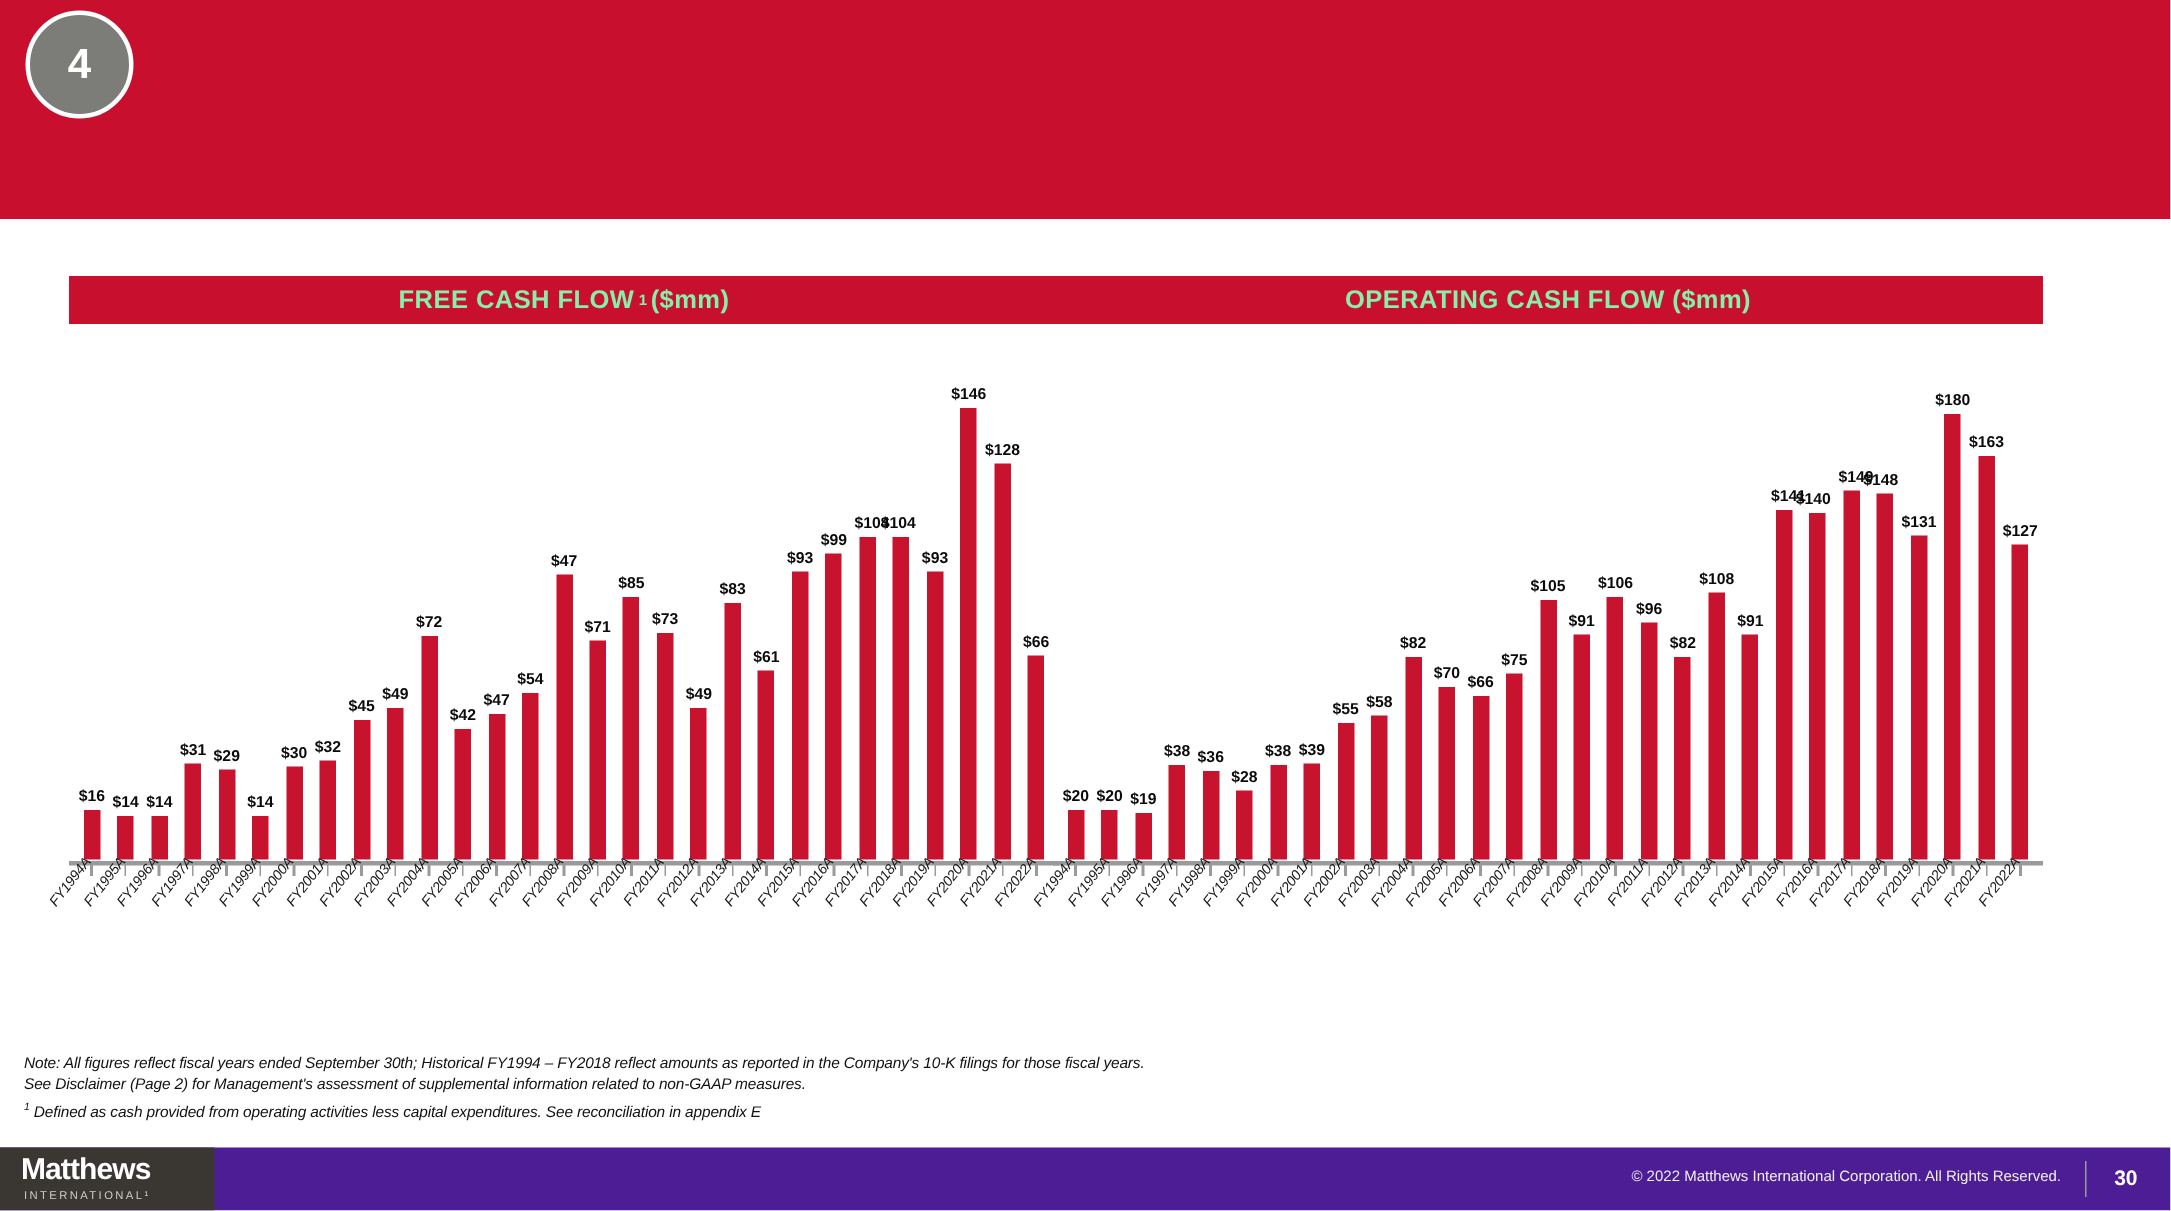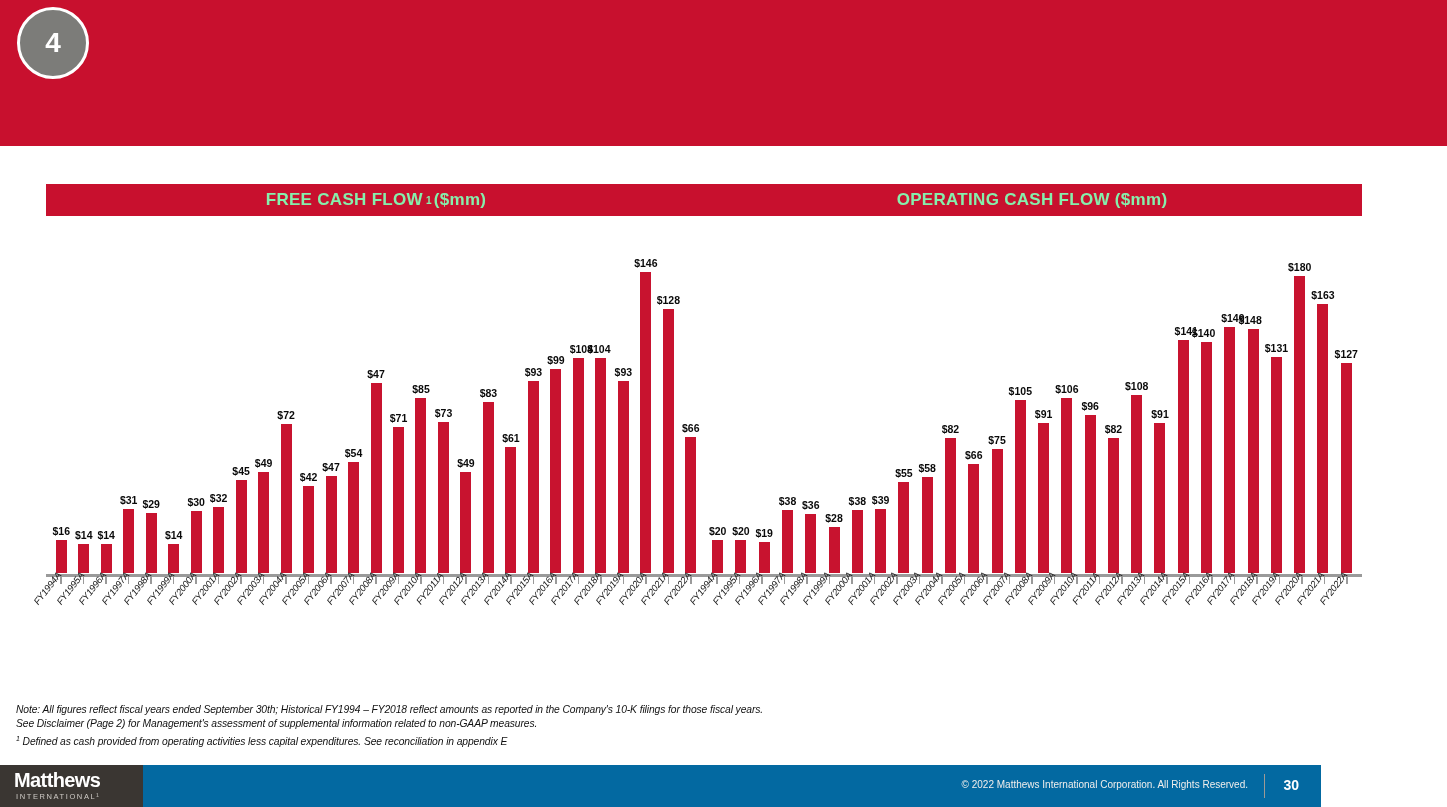--- a/index.html
+++ b/index.html
@@ -99,22 +99,22 @@
   #notes {
     position:absolute; left:16px; top:703px; width:950px;
     font-size:10.3px; font-style:italic; color:#111;
     line-height:14.4px; letter-spacing:-0.1px;
   }
   #notes .note-line { white-space:nowrap; }
   #notes sup { font-size:7px; vertical-align:super; }
 
   
   #footer {
-    position:absolute; left:0; bottom:0; width:1321px; height:42px;
-    background:#0369a1;
+    position:absolute; left:0; bottom:0; width:1447px; height:42px;
+    background:#4c1d95;
   }
   #footer-logo-box {
     position:absolute; left:0; top:0; width:143px; height:42px;
     background:#3A3632;
   }
   #footer-logo {
     position:absolute; left:14px; top:5px;
     color:#ffffff; font-size:20px; font-weight:bold;
     letter-spacing:-0.6px; line-height:21px;
   }
@@ -493,20 +493,24 @@
           <div class="bar-label" style="bottom: 94px;">$55</div>
           <div class="bar" style="height: 91px; background: rgb(200, 19, 47);"></div>
         </div>
         <div class="bar-slot">
           <div class="bar-label" style="bottom: 99px;">$58</div>
           <div class="bar" style="height: 96px; background: rgb(200, 19, 47);"></div>
         </div>
         <div class="bar-slot">
           <div class="bar-label" style="bottom: 138px;">$82</div>
           <div class="bar" style="height: 135px; background: rgb(200, 19, 47);"></div>
+        </div>
+        <div class="bar-slot">
+          <div class="bar-label" style="bottom: 118px;">$70</div>
+          <div class="bar" style="height: 115px; background: rgb(200, 19, 47);"></div>
         </div>
         <div class="bar-slot">
           <div class="bar-label" style="bottom: 112px;">$66</div>
           <div class="bar" style="height: 109px; background: rgb(200, 19, 47);"></div>
         </div>
         <div class="bar-slot">
           <div class="bar-label" style="bottom: 127px;">$75</div>
           <div class="bar" style="height: 124px; background: rgb(200, 19, 47);"></div>
         </div>
         <div class="bar-slot">

